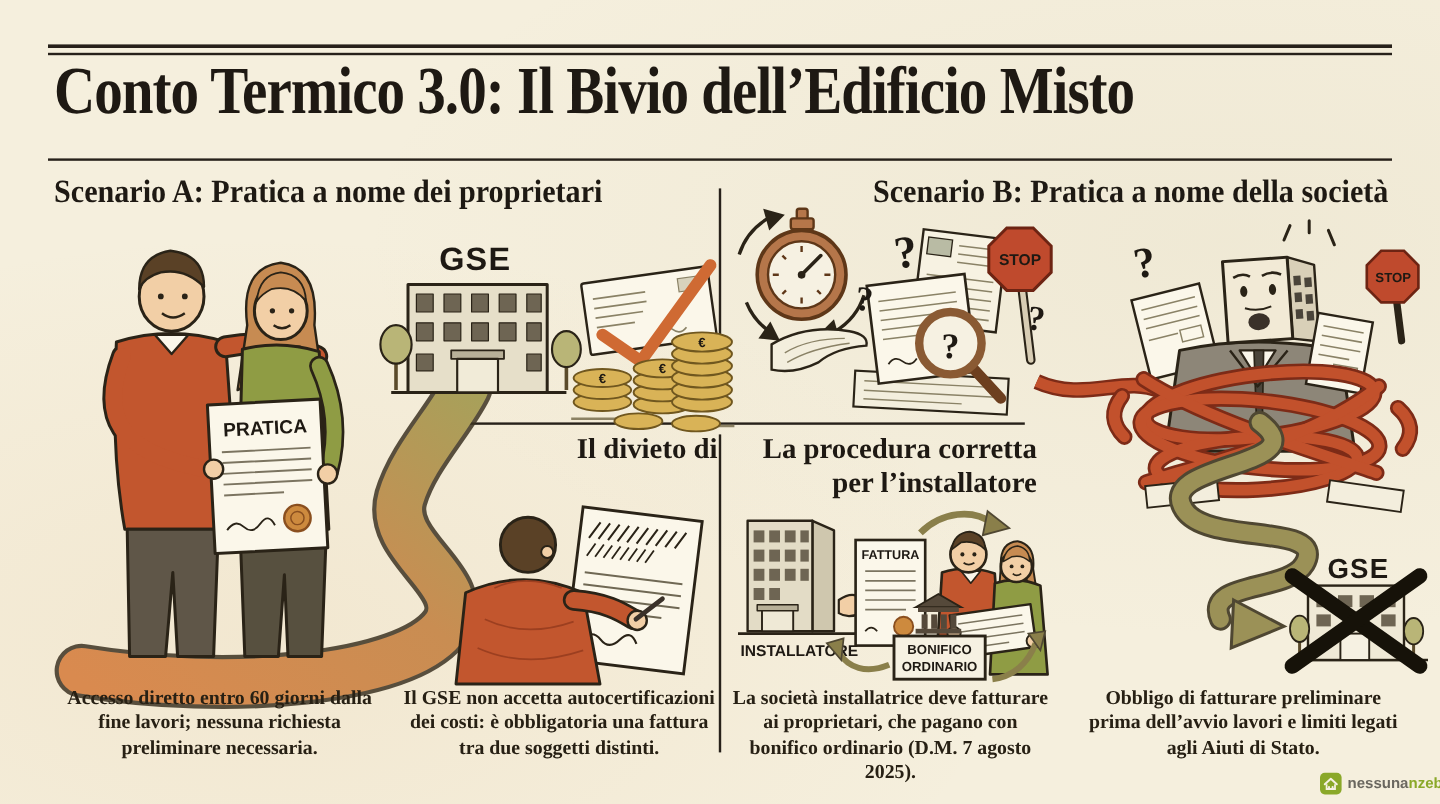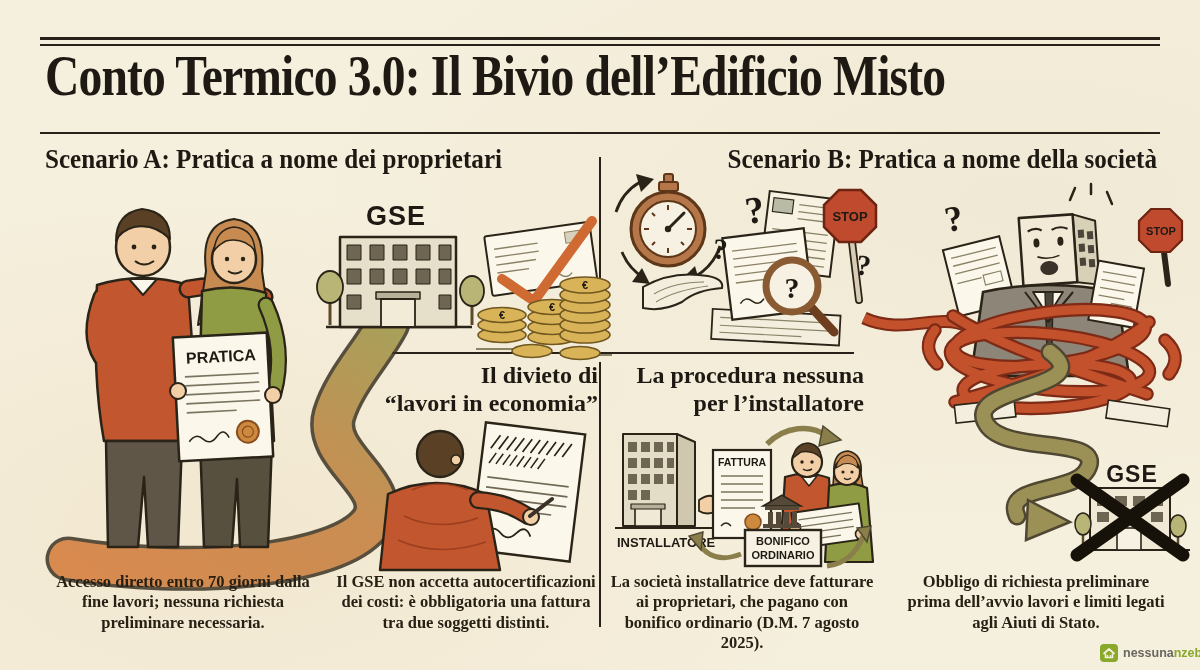--- a/index.html
+++ b/index.html
@@ -42,24 +42,23 @@
 
   <div class="abs scn-head scn-a">Scenario A: Pratica a nome dei proprietari</div>
   <div class="abs scn-head scn-b">Scenario B: Pratica a nome della società</div>
 
   <div class="abs rule div-v-top"></div>
   <div class="abs rule rule-mid"></div>
   <div class="abs rule div-v-bot"></div>
 
   <div class="abs mid-head" style="left:364px;top:362px;width:234px;">
     <div>Il divieto di</div>
-    <div>“lavori in economia”</div>
   </div>
   <div class="abs mid-head" style="left:612px;top:362px;width:252px;">
-    <div>La procedura nessuna</div>
+    <div>La procedura corretta</div>
     <div>per l’installatore</div>
   </div>
 
   <svg class="abs" style="left:40px;top:185px;" width="565" height="390" viewBox="0 0 565 390">
     <defs>
       <linearGradient id="gPath" x1="0" y1="1" x2="1" y2="0">
         <stop offset="0" stop-color="#d98a4f"></stop>
           <stop offset=".55" stop-color="#c98d52"></stop>
           <stop offset="1" stop-color="#a8a05a"></stop>
       </linearGradient>
@@ -439,24 +438,24 @@
     <g>
       <path d="M126 134 C 106 142, 92 136, 84 124" fill="none" stroke="#8a7f4a" stroke-width="5"></path>
       <polygon points="88,112 74,116 86,130" fill="#8a7f4a" stroke="#4f4732" stroke-width="1.4"></polygon>
     </g>
     <g>
       <path d="M212 146 C 230 144, 242 132, 248 116" fill="none" stroke="#8a7f4a" stroke-width="5"></path>
       <polygon points="242,108 256,106 252,122" fill="#8a7f4a" stroke="#4f4732" stroke-width="1.4"></polygon>
     </g>
   </svg>
 
-  <div class="abs caption" style="left:48px;top:572px;width:270px;">Accesso diretto entro 70 giorni dalla fine lavori; nessuna richiesta preliminare necessaria.</div>
+  <div class="abs caption" style="left:48px;top:572px;width:270px;">Accesso diretto entro 60 giorni dalla fine lavori; nessuna richiesta preliminare necessaria.</div>
   <div class="abs caption" style="left:334px;top:572px;width:264px;">Il GSE non accetta autocertificazioni dei costi: è obbligatoria una fattura tra due soggetti distinti.</div>
   <div class="abs caption" style="left:610px;top:572px;width:264px;">La società installatrice deve fatturare ai proprietari, che pagano con bonifico ordinario (D.M. 7 agosto 2025).</div>
-  <div class="abs caption" style="left:902px;top:572px;width:268px;">Obbligo di richiesta preliminare prima dell’avvio lavori e limiti legati agli Aiuti di Stato.</div>
+  <div class="abs caption" style="left:902px;top:572px;width:268px;">Obbligo di fatturare preliminare prima dell’avvio lavori e limiti legati agli Aiuti di Stato.</div>
 
   <div class="abs logo">
     <svg width="18" height="18" viewBox="0 0 18 18">
       <rect x="0" y="0" width="18" height="18" rx="4" fill="#8aa829"></rect>
       <path d="M4 9.5 L9 5 L14 9.5" fill="none" stroke="#f6f1e2" stroke-width="1.7" stroke-linecap="round" stroke-linejoin="round"></path>
       <path d="M5.5 9.5 V13.5 H12.5 V9.5" fill="none" stroke="#f6f1e2" stroke-width="1.5"></path>
       <circle cx="7.5" cy="12" r=".9" fill="#f6f1e2"></circle>
         <circle cx="10.5" cy="12" r=".9" fill="#f6f1e2"></circle>
     </svg>
     <span>

